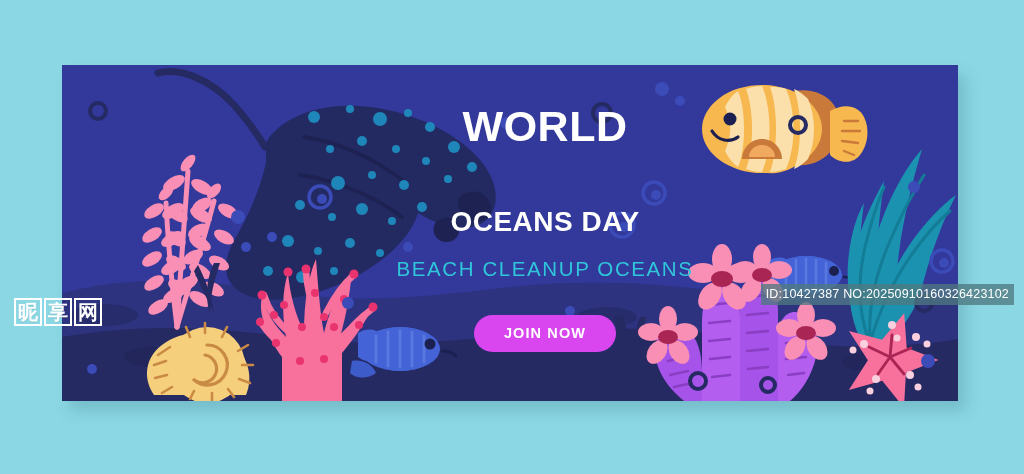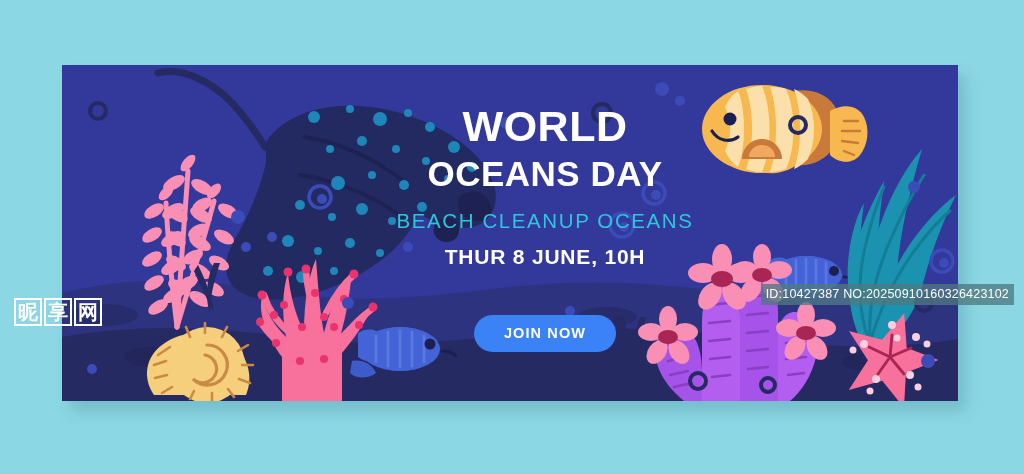--- a/index.html
+++ b/index.html
@@ -35,21 +35,21 @@
     pointer-events:none;
   }
   .t-line{
     font-weight:bold;
     color:#ffffff;
     font-size:43px;
     line-height:47px;
     letter-spacing:.5px;
     white-space:nowrap;
   }
-  .t-line.l2{ font-size:35px; }
+  .t-line.l2{ font-size:28px;margin-top:48px; }
   .t-sub{
     margin-top:12px;
     color:#2fc6da;
     font-size:20.5px;
     letter-spacing:1.6px;
     white-space:nowrap;
   }
   .t-date{
     margin-top:12px;
     color:#ffffff;
@@ -60,21 +60,21 @@
   }
   .cta-wrap{
     position:absolute;
     left:318px; top:250px;
     width:330px;
     text-align:center;
     z-index:7;
   }
   .cta{
     display:inline-block;
-    background:#3b82f6;
+    background:#d946ef;
     color:#ffffff;
     border:none;
     border-radius:22px;
     padding:10px 30px 11px;
     font-size:14.5px;
     font-weight:bold;
     letter-spacing:1.1px;
     cursor:pointer;
     font-family:"Liberation Sans", sans-serif;
   }
@@ -513,21 +513,20 @@
           </g>
         </g>
 
       </g>
     </svg>
 
     <div class="copy">
       <div class="t-line">WORLD</div>
       <div class="t-line l2">OCEANS DAY</div>
       <div class="t-sub">BEACH CLEANUP OCEANS</div>
-      <div class="t-date">THUR 8 JUNE, 10H</div>
     </div>
 
     <div class="cta-wrap">
       <button class="cta">JOIN NOW</button>
     </div>
 
   </div>
 
   <div class="wm">
     <div class="wm-logo">

